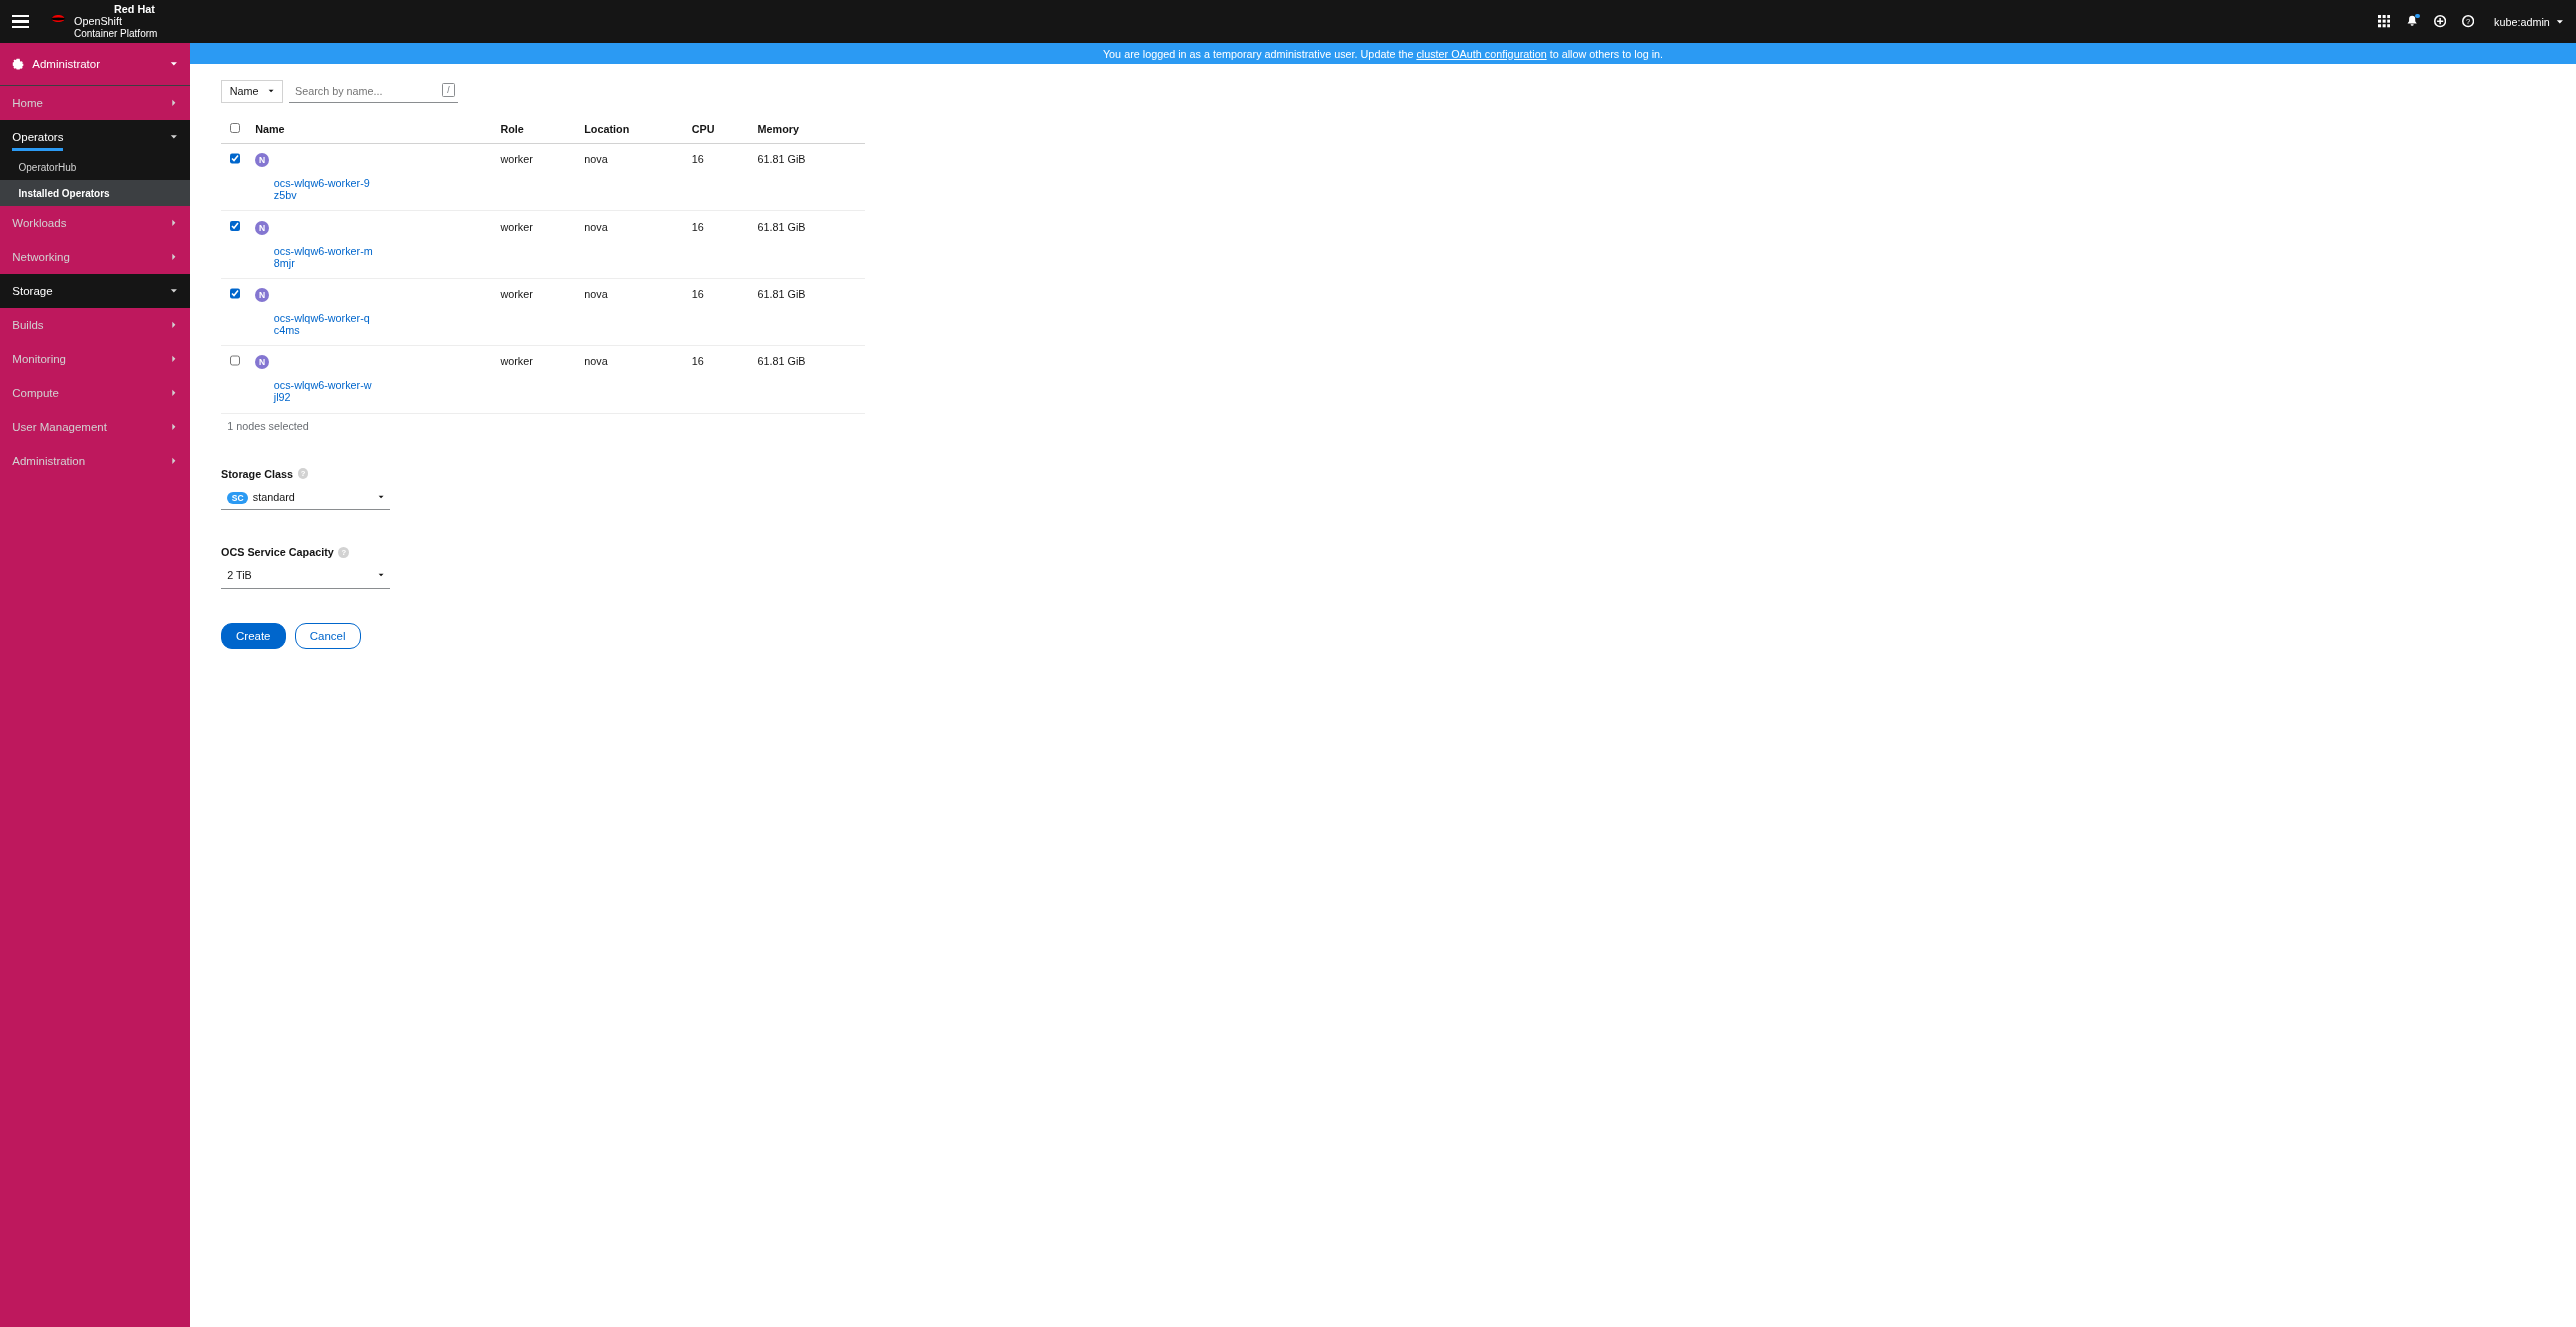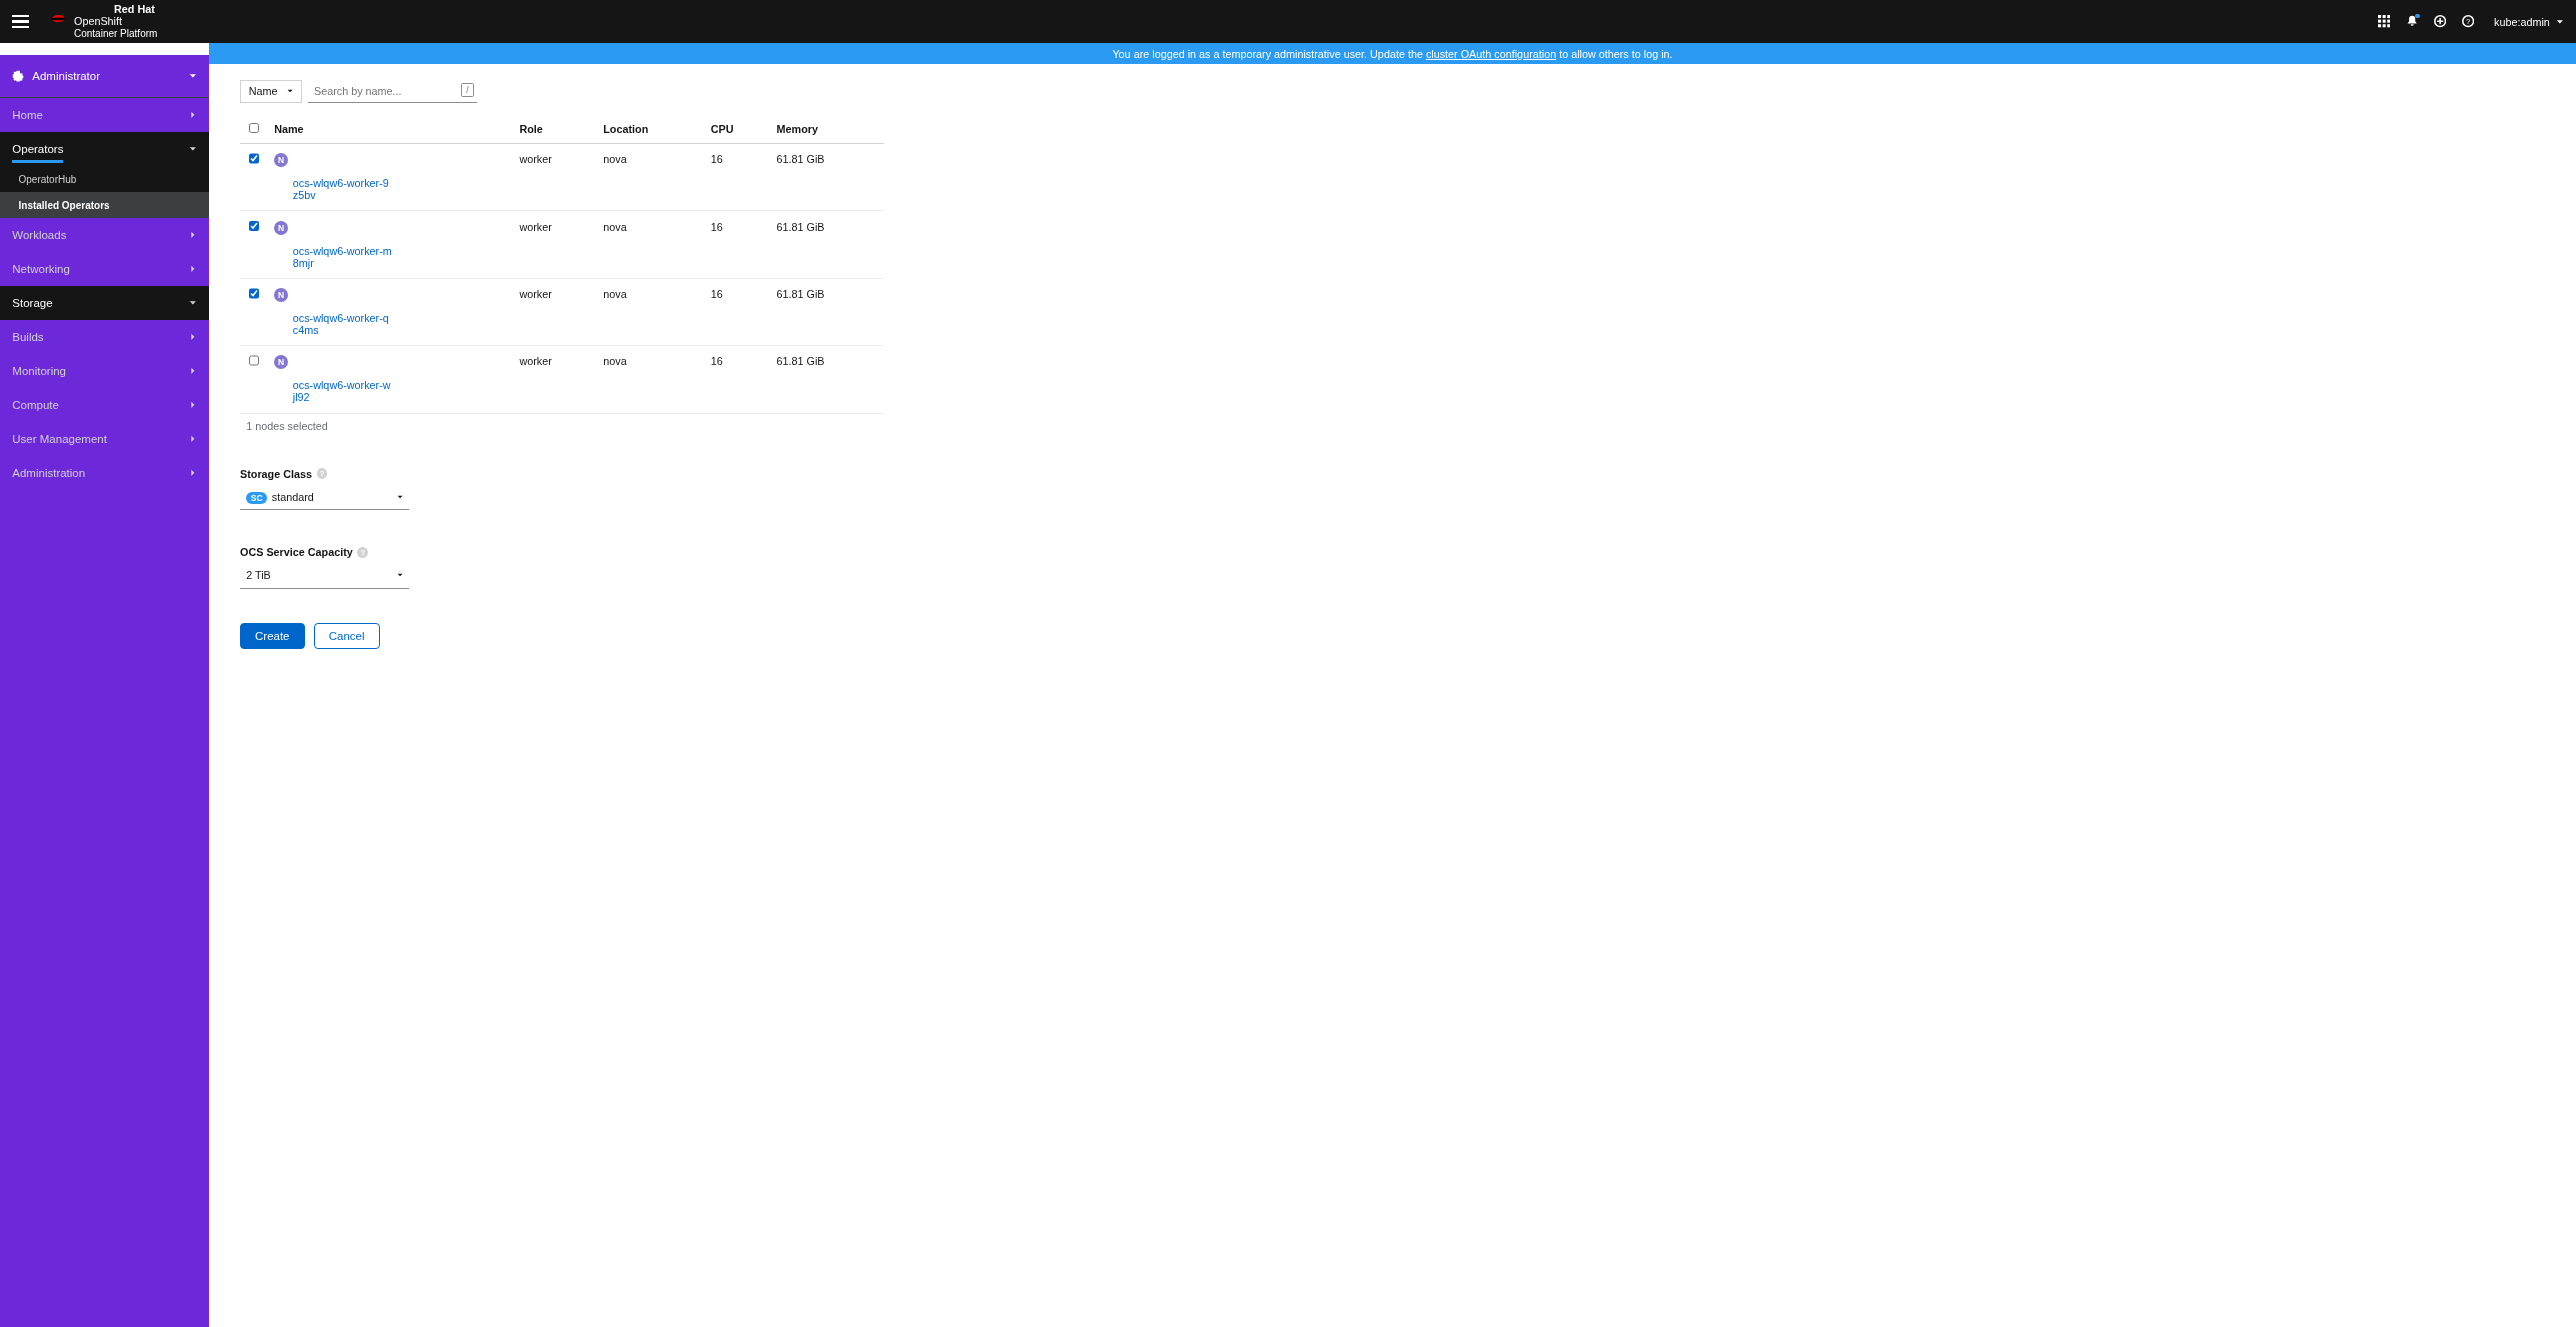--- a/index.html
+++ b/index.html
@@ -19,21 +19,21 @@
 .masthead .tool { width: 28px; height: 28px; display: flex; align-items: center; justify-content: center; cursor: pointer; position: relative; }
 .masthead .tool svg { width: 12.3px; height: 12.3px; fill: #fff; }
 .masthead .notif-dot { position: absolute; top: 6.2px; right: 6.2px; width: 4.6px; height: 4.6px; background: #2b9af3; border-radius: 50%; }
 .masthead .user { margin-left: 12.3px; display: flex; align-items: center; gap: 6.2px; cursor: pointer; font-size: 10.8px; }
 .masthead .user svg { width: 7.7px; height: 7.7px; fill: #fff; }
 
 
 .layout { display: flex; height: calc(100vh - 43px); }
 
 
-.sidebar { width: 209px; background: #6d28d9; color: #d2d2d2; overflow-y: auto; flex-shrink: 0; margin-top: 12px; }
+.sidebar { width: 190px; background: #be185d; color: #d2d2d2; overflow-y: auto; flex-shrink: 0; }
 .sidebar .perspective { height: 43px; display: flex; align-items: center; padding: 0 12.3px; font-size: 11.5px; color: #fff; border-bottom: 0.8px solid #3c3f42; cursor: pointer; }
 .sidebar .perspective svg.cog { width: 12.3px; height: 12.3px; fill: #fff; margin-right: 7.7px; }
 .sidebar .perspective .psp-spacer { flex: 1; }
 .sidebar .perspective svg.caret { width: 7.7px; height: 7.7px; fill: #fff; }
 .nav-item { height: 34px; display: flex; align-items: center; padding: 0 12.3px; font-size: 11.5px; cursor: pointer; color: #d2d2d2; }
 .nav-item.expanded { background: #151515; color: #fff; }
 .nav-item .spacer { flex: 1; }
 .nav-item svg { width: 7.7px; height: 7.7px; fill: #d2d2d2; }
 .nav-sub { background: #151515; }
 .nav-sub .sub-item { height: 26px; display: flex; align-items: center; padding: 0 12.3px 0 18.5px; font-size: 10px; cursor: pointer; color: #d2d2d2; }
@@ -76,21 +76,21 @@
 
 .field { margin-top: 36px; }
 .field-label { font-size: 10.8px; font-weight: 600; margin-bottom: 4.6px; display: flex; align-items: center; gap: 4.6px; }
 .help-icon { width: 10.8px; height: 10.8px; border-radius: 50%; background: #d2d2d2; color: #fff; font-size: 7.7px; display: inline-flex; align-items: center; justify-content: center; }
 .dropdown { border: none; border-bottom: 0.8px solid #8a8d90; background: #fff; height: 26px; width: 169px; display: flex; align-items: center; padding: 0 6.2px; cursor: pointer; justify-content: space-between; }
 .dropdown .sc-badge { background: #2b9af3; color: #fff; border-radius: 7.7px; padding: 0.8px 4.6px; font-size: 8.5px; font-weight: 600; margin-right: 4.6px; }
 .dropdown svg { width: 6.2px; height: 6.2px; fill: #151515; }
 
 
 .btn-row { margin-top: 34px; display: flex; gap: 9.2px; }
-.btn { height: 26px; padding: 0 14px; font-size: 11.5px; border-radius: 4px; cursor: pointer; display: inline-flex; align-items: center; }
+.btn { height: 26px; padding: 0 14px; font-size: 11.5px; border-radius: 11px; cursor: pointer; display: inline-flex; align-items: center; }
 .btn-primary { background: #06c; color: #fff; border: 0.8px solid #06c; }
 .btn-secondary { background: #fff; color: #06c; border: 0.8px solid #06c; }
 </style>
 </head>
 <body>
 
 <div class="masthead">
   <div class="hamburger">
     <span></span>
       <span></span>

